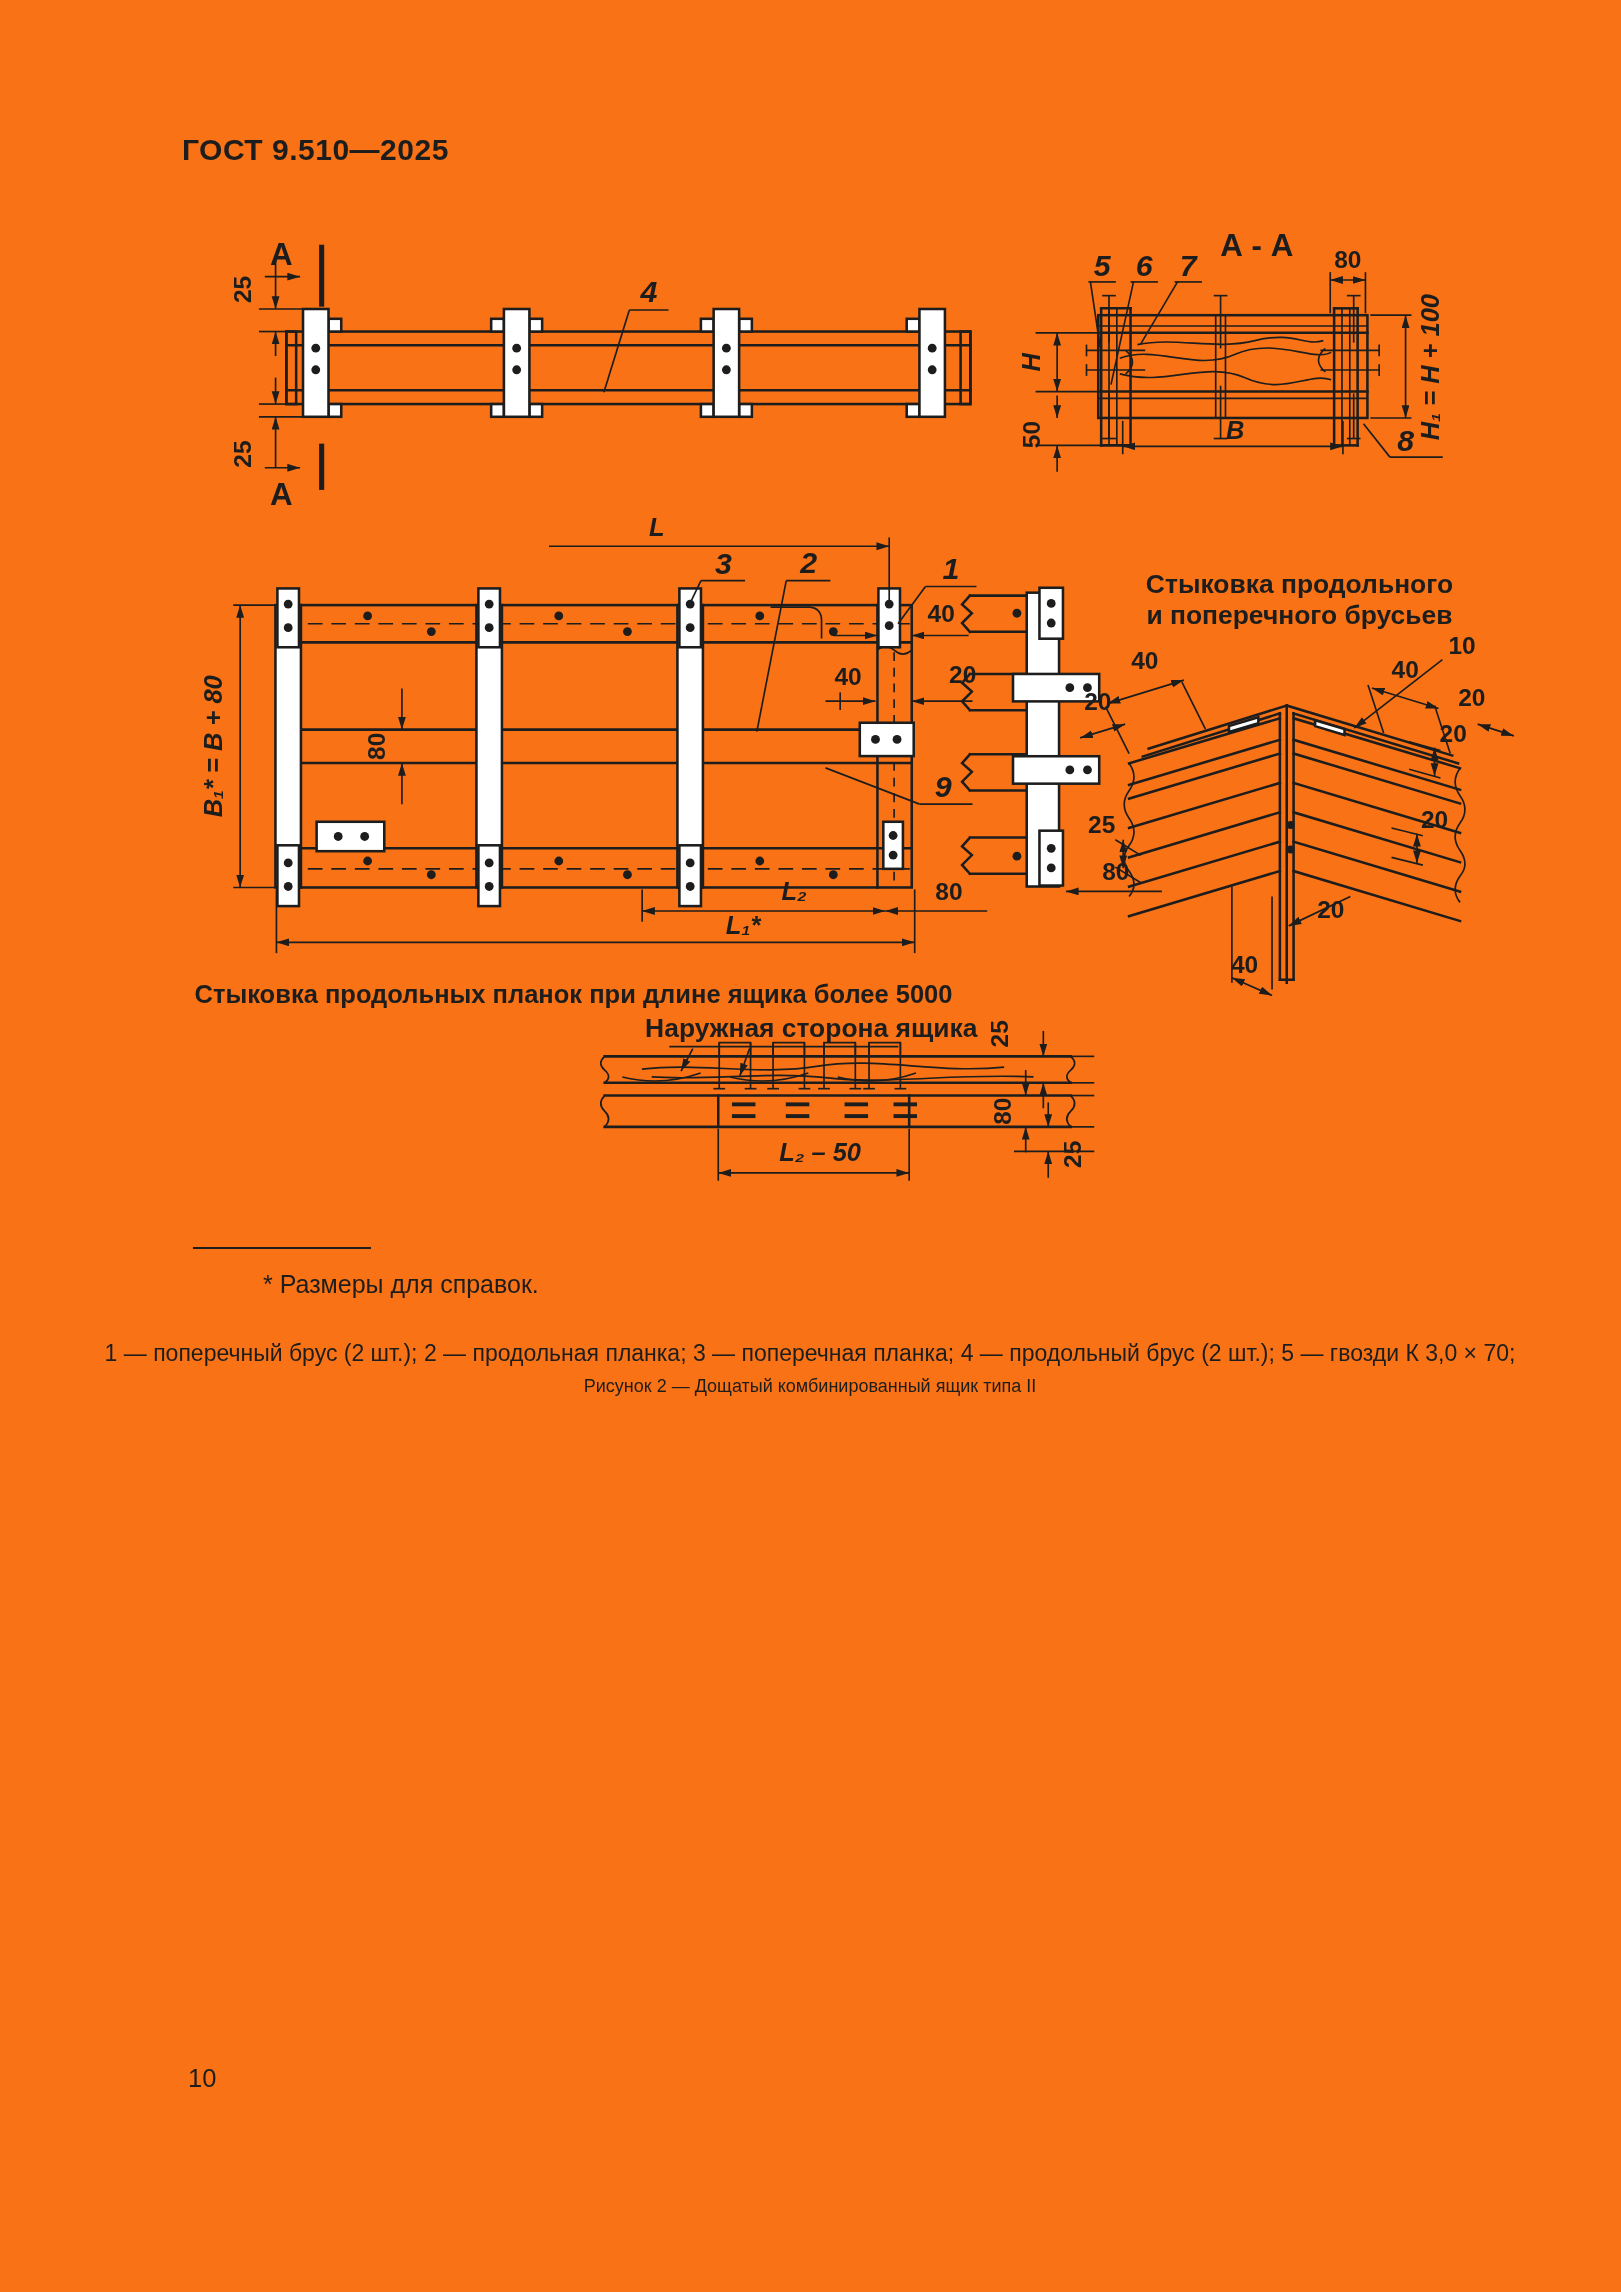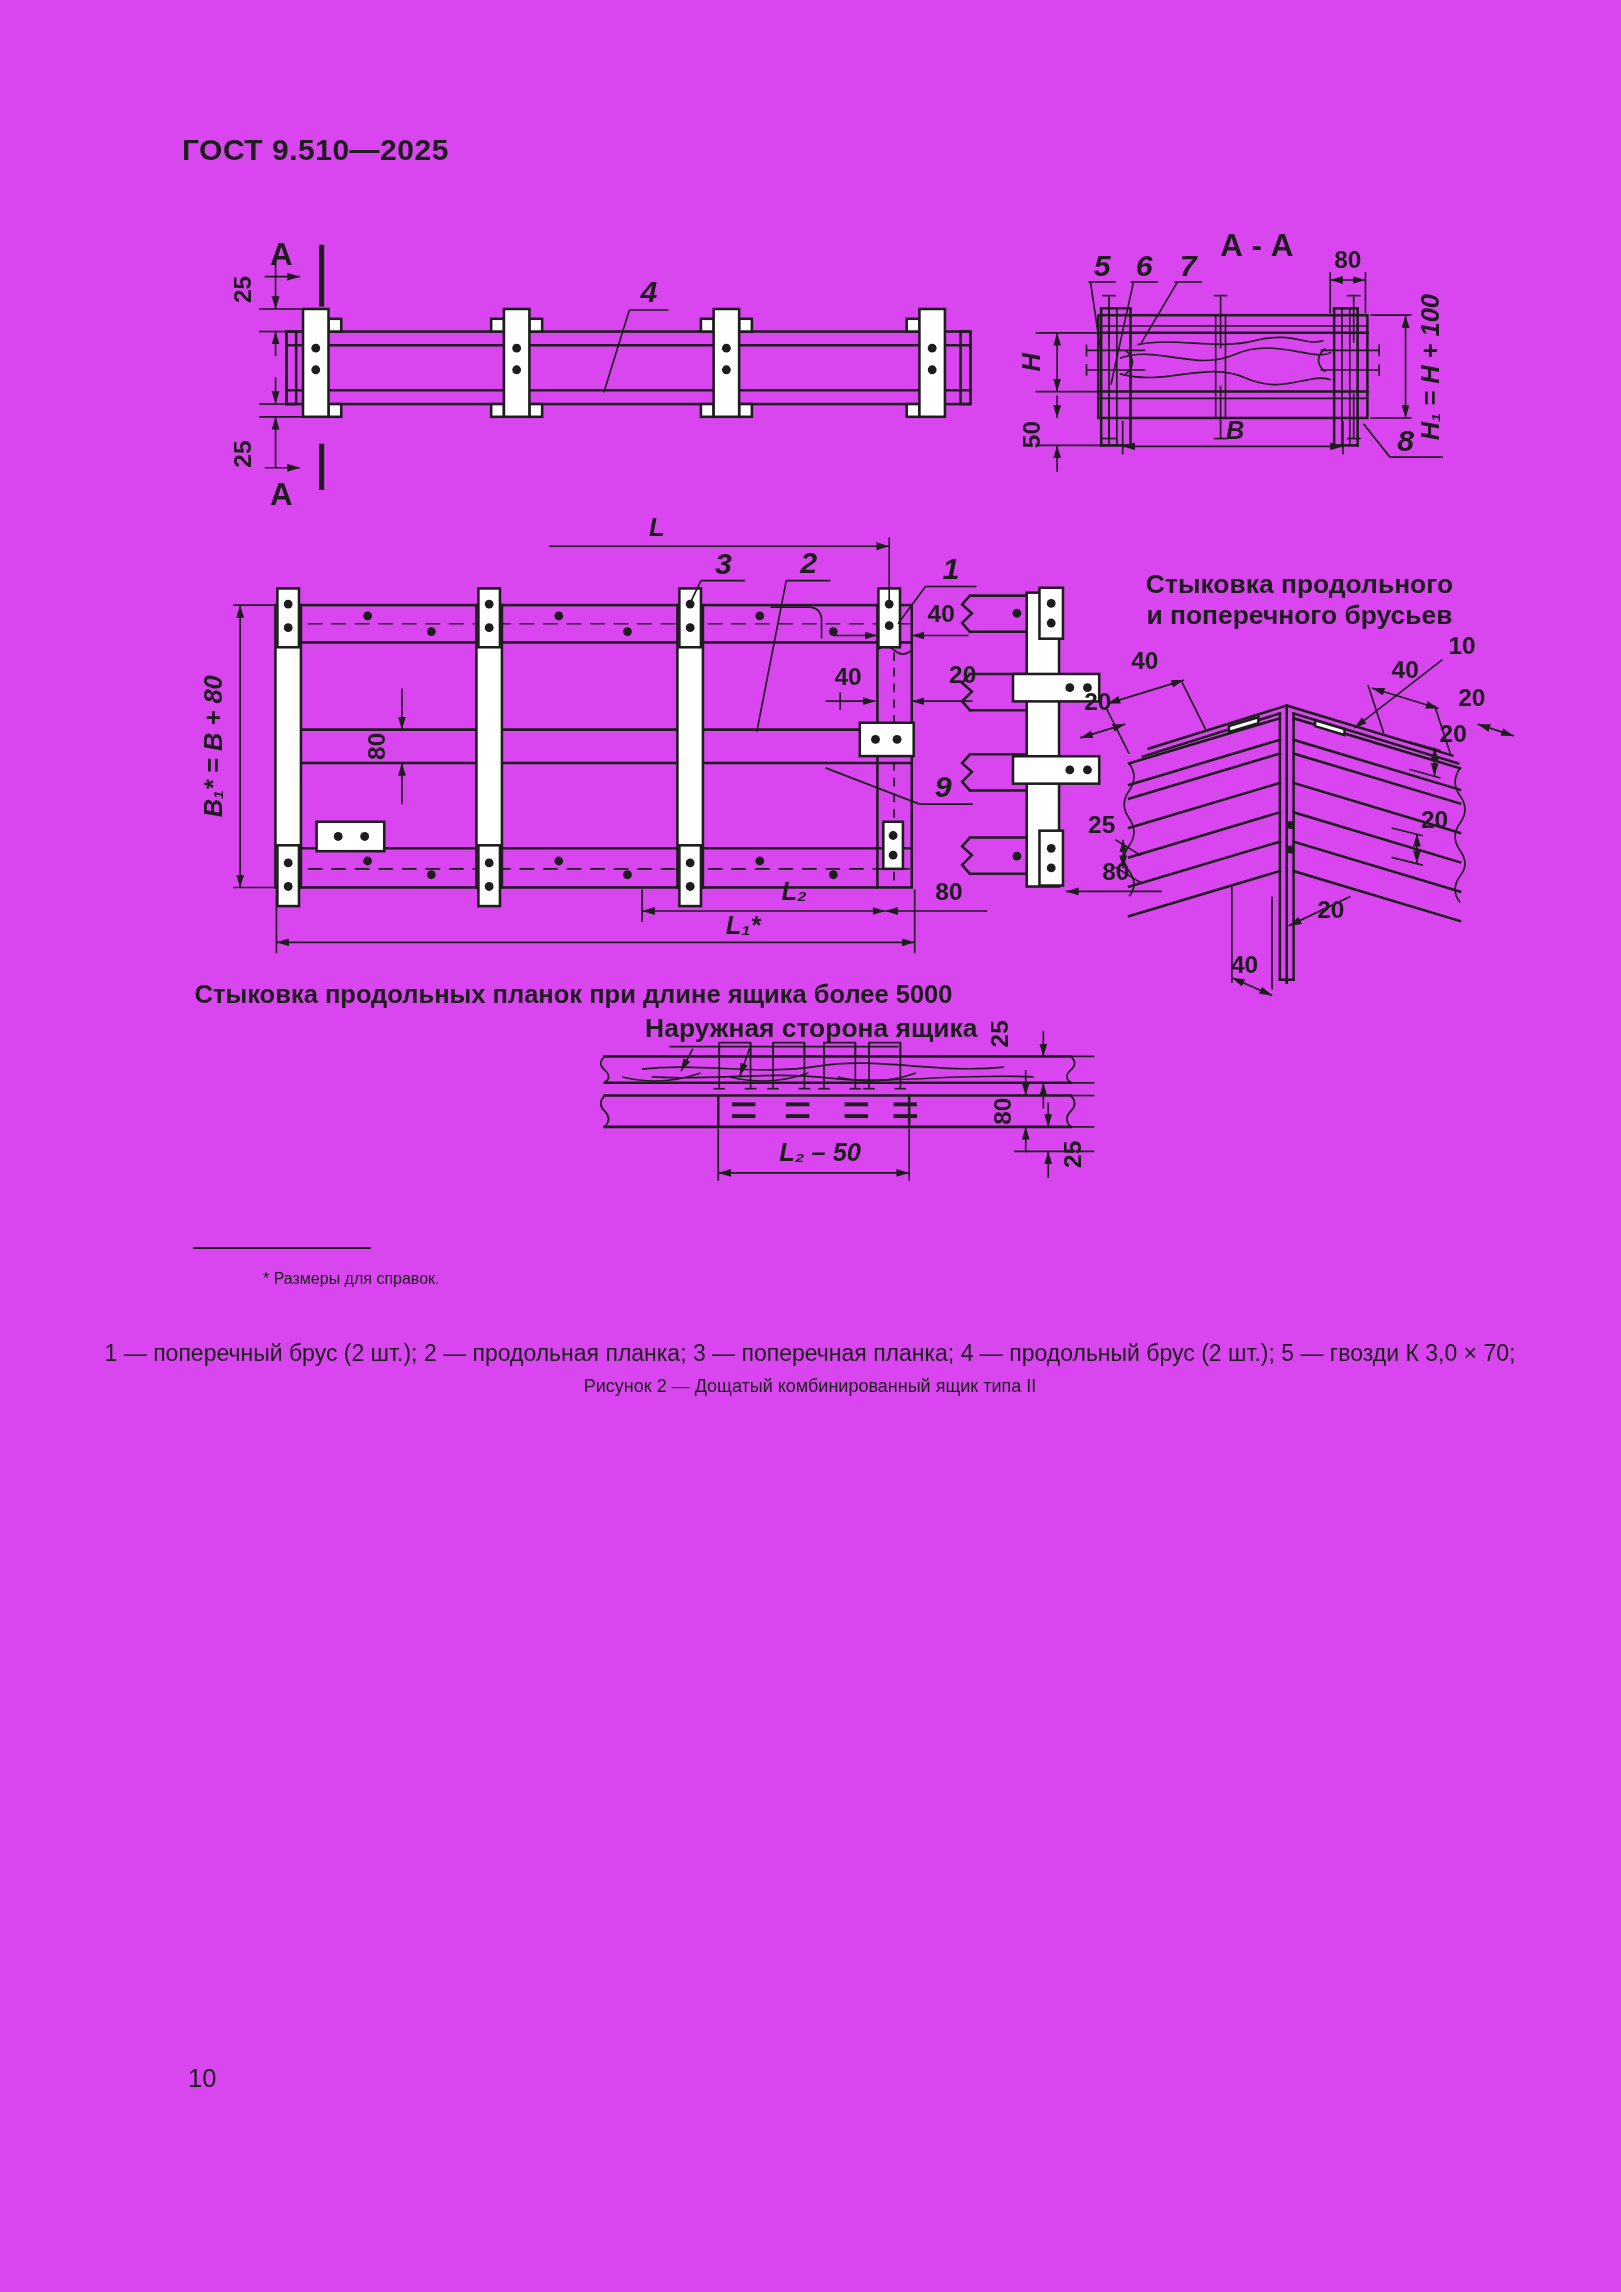--- a/index.html
+++ b/index.html
@@ -1,37 +1,37 @@
 <!DOCTYPE html>
 <html><head>
 <meta charset="utf-8">
 <style>
   html,body{margin:0;padding:0;background:#fff;}
-  .page{position:relative;width:1621px;height:2293px;background:#d946ef;overflow:hidden;
+  .page{position:relative;width:1621px;height:2293px;background:#f97316;overflow:hidden;
         font-family:"Liberation Sans","DejaVu Sans",sans-serif;color:#1d1d1d;}
   .abs{position:absolute;}
   svg{position:absolute;overflow:visible;}
   svg text{fill:#1d1d1d;font-family:"Liberation Sans","DejaVu Sans",sans-serif;}
   .ln{fill:none;stroke:#1d1d1d;stroke-width:2.6;stroke-linecap:square;stroke-linejoin:miter;}
   .fw{fill:#ffffff;stroke:#1d1d1d;stroke-width:2.6;}
   .tn{fill:none;stroke:#1d1d1d;stroke-width:1.7;}
   .thk{stroke-width:5.2;}
   .dsh{stroke-dasharray:15 9;}
   .dsh2{stroke-dasharray:9 7;}
   .dot{fill:#1d1d1d;stroke:none;}
   .dim{font-size:25px;font-weight:bold;}
   .dimi{font-size:26px;font-weight:bold;font-style:italic;}
   .pn{font-size:31px;font-weight:bold;font-style:italic;}
   .big{font-size:32px;font-weight:bold;}
   .ttl{font-size:27px;font-weight:bold;}
   .hdr{font-size:30px;font-weight:bold;letter-spacing:0.5px;}
   .cap-bold{font-size:25.5px;font-weight:bold;text-align:center;}
   .cap{font-size:18px;text-align:center;}
   .legend{font-size:23px;line-height:30px;text-align:center;margin-top:32px;}
-  .fnote{font-size:16px;}
+  .fnote{font-size:25px;}
   .rule{height:2px;background:#1d1d1d;}
   .pgnum{font-size:25.5px;}
 </style>
 </head>
 <body>
 
 <div class="page">
 
   <div class="abs hdr" style="left:182px;top:133px;">ГОСТ 9.510—2025</div>
 

